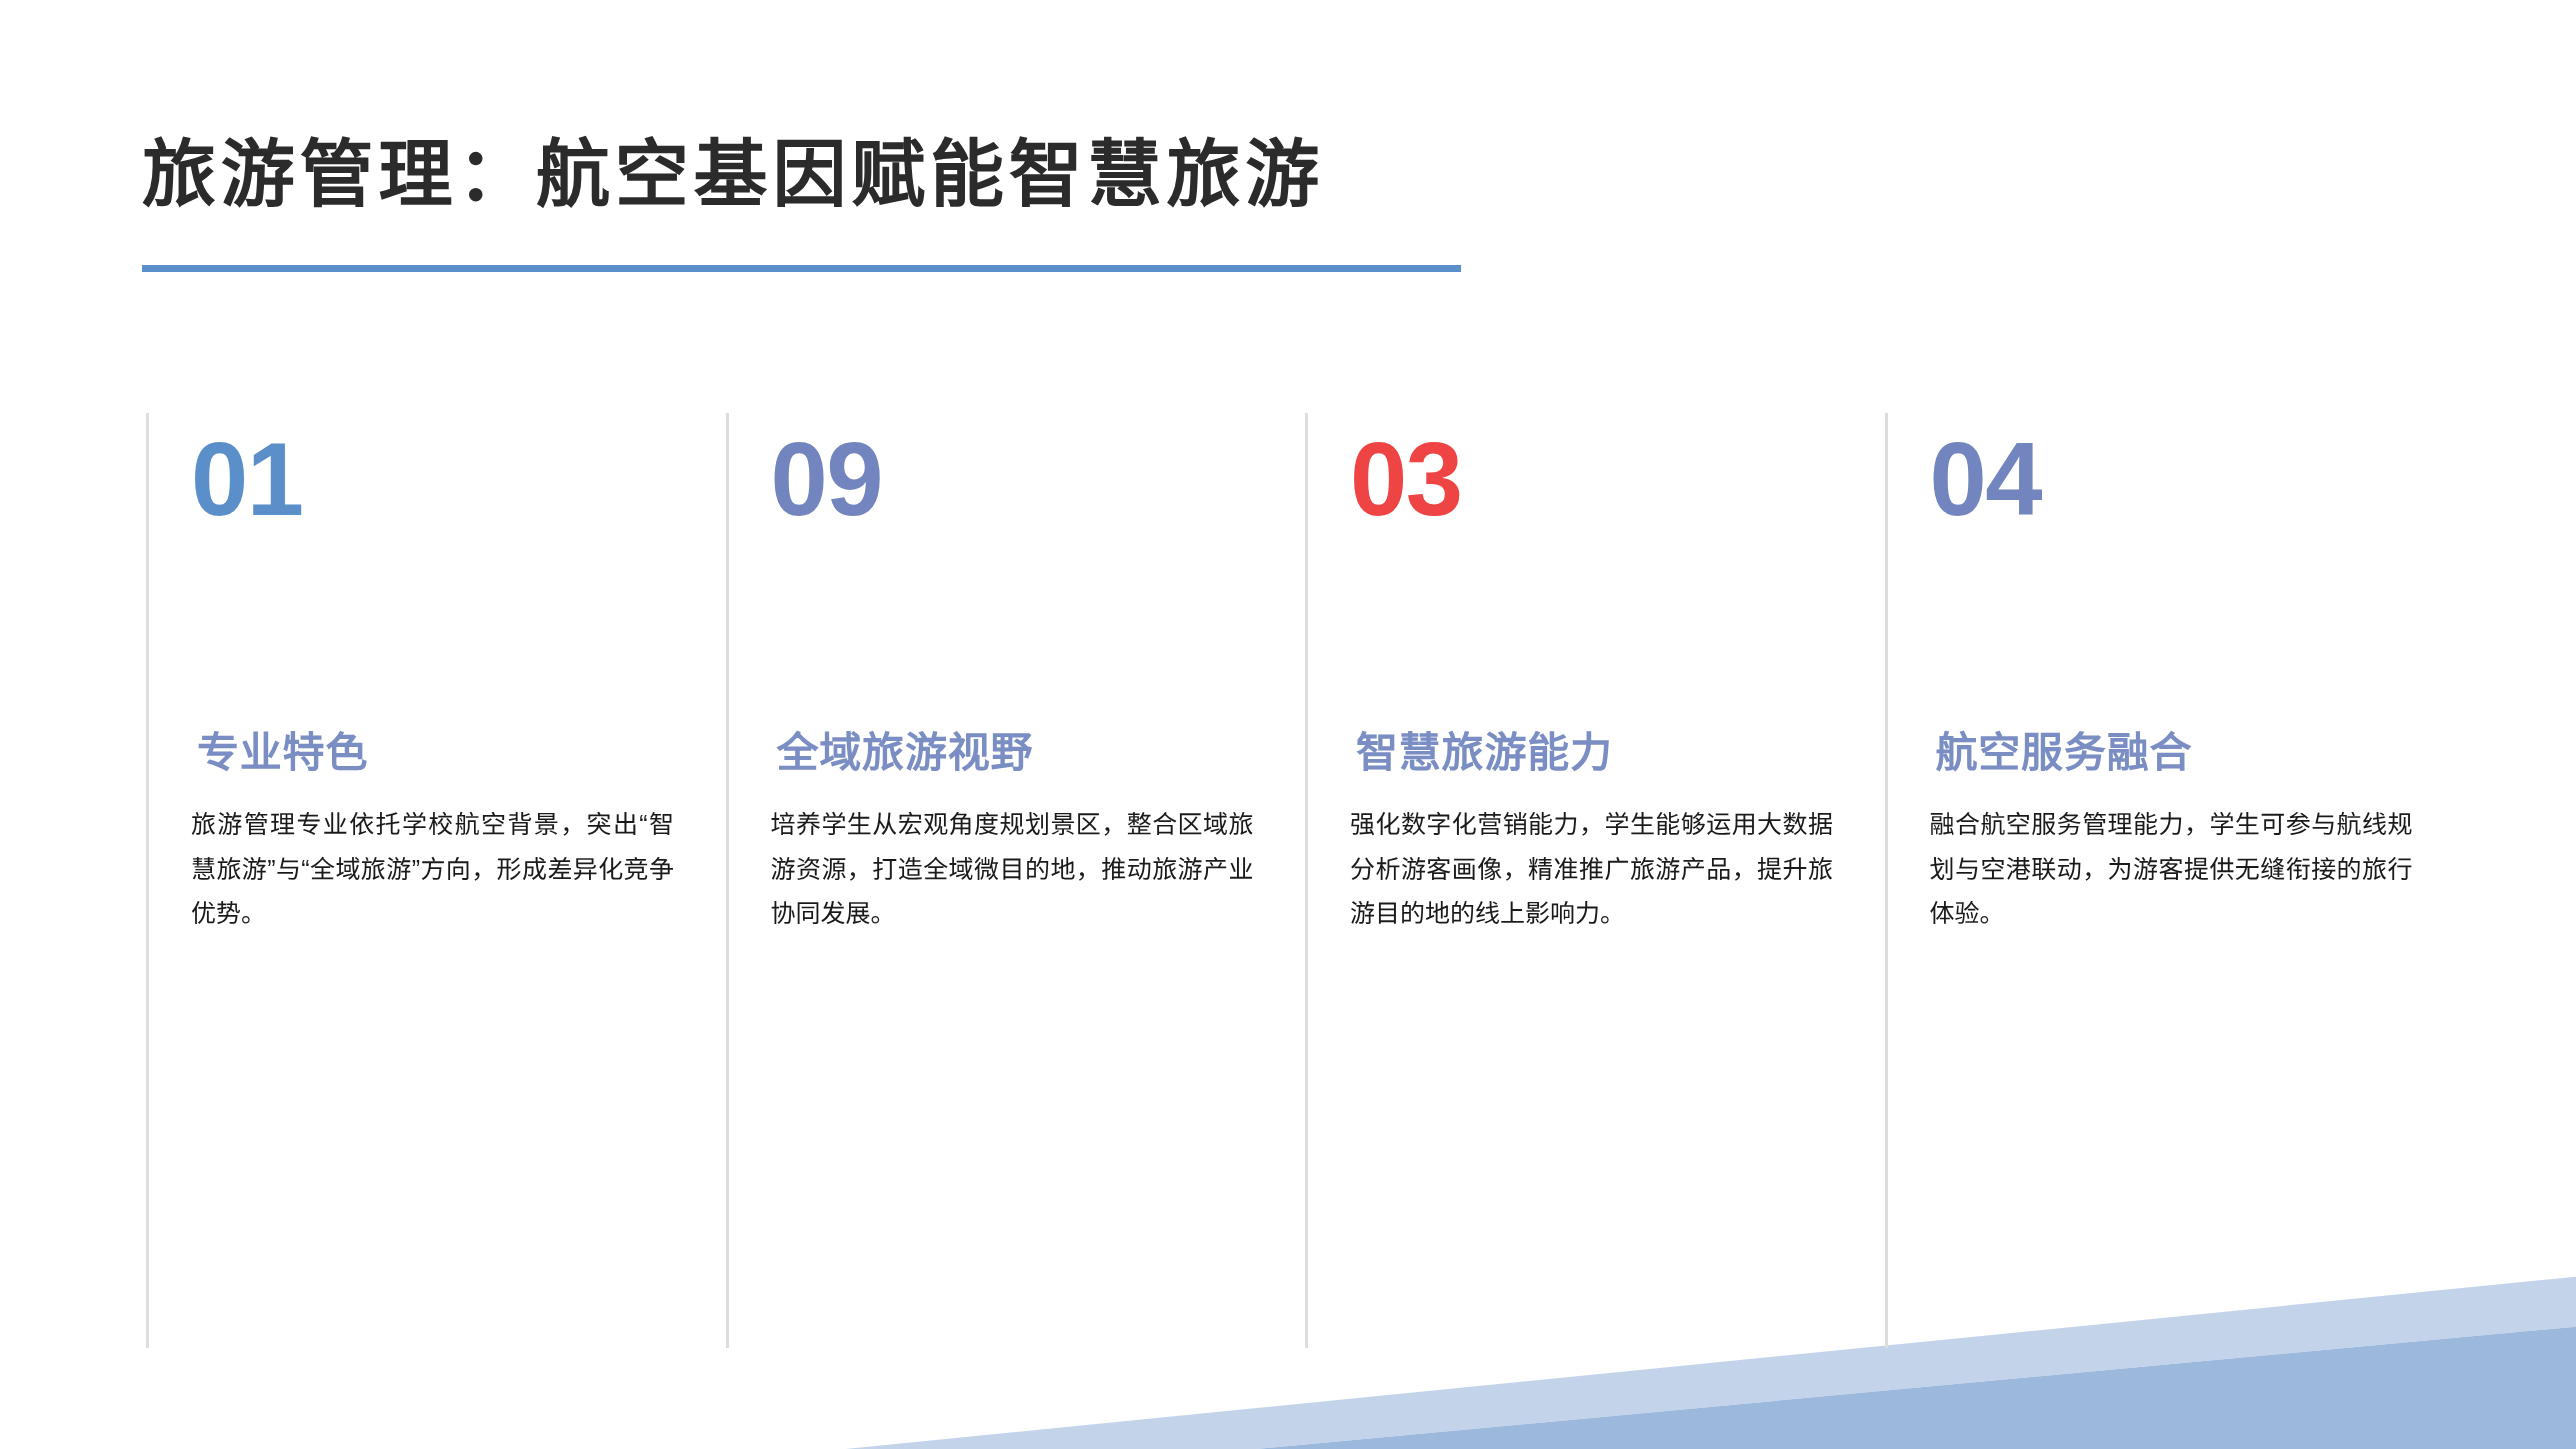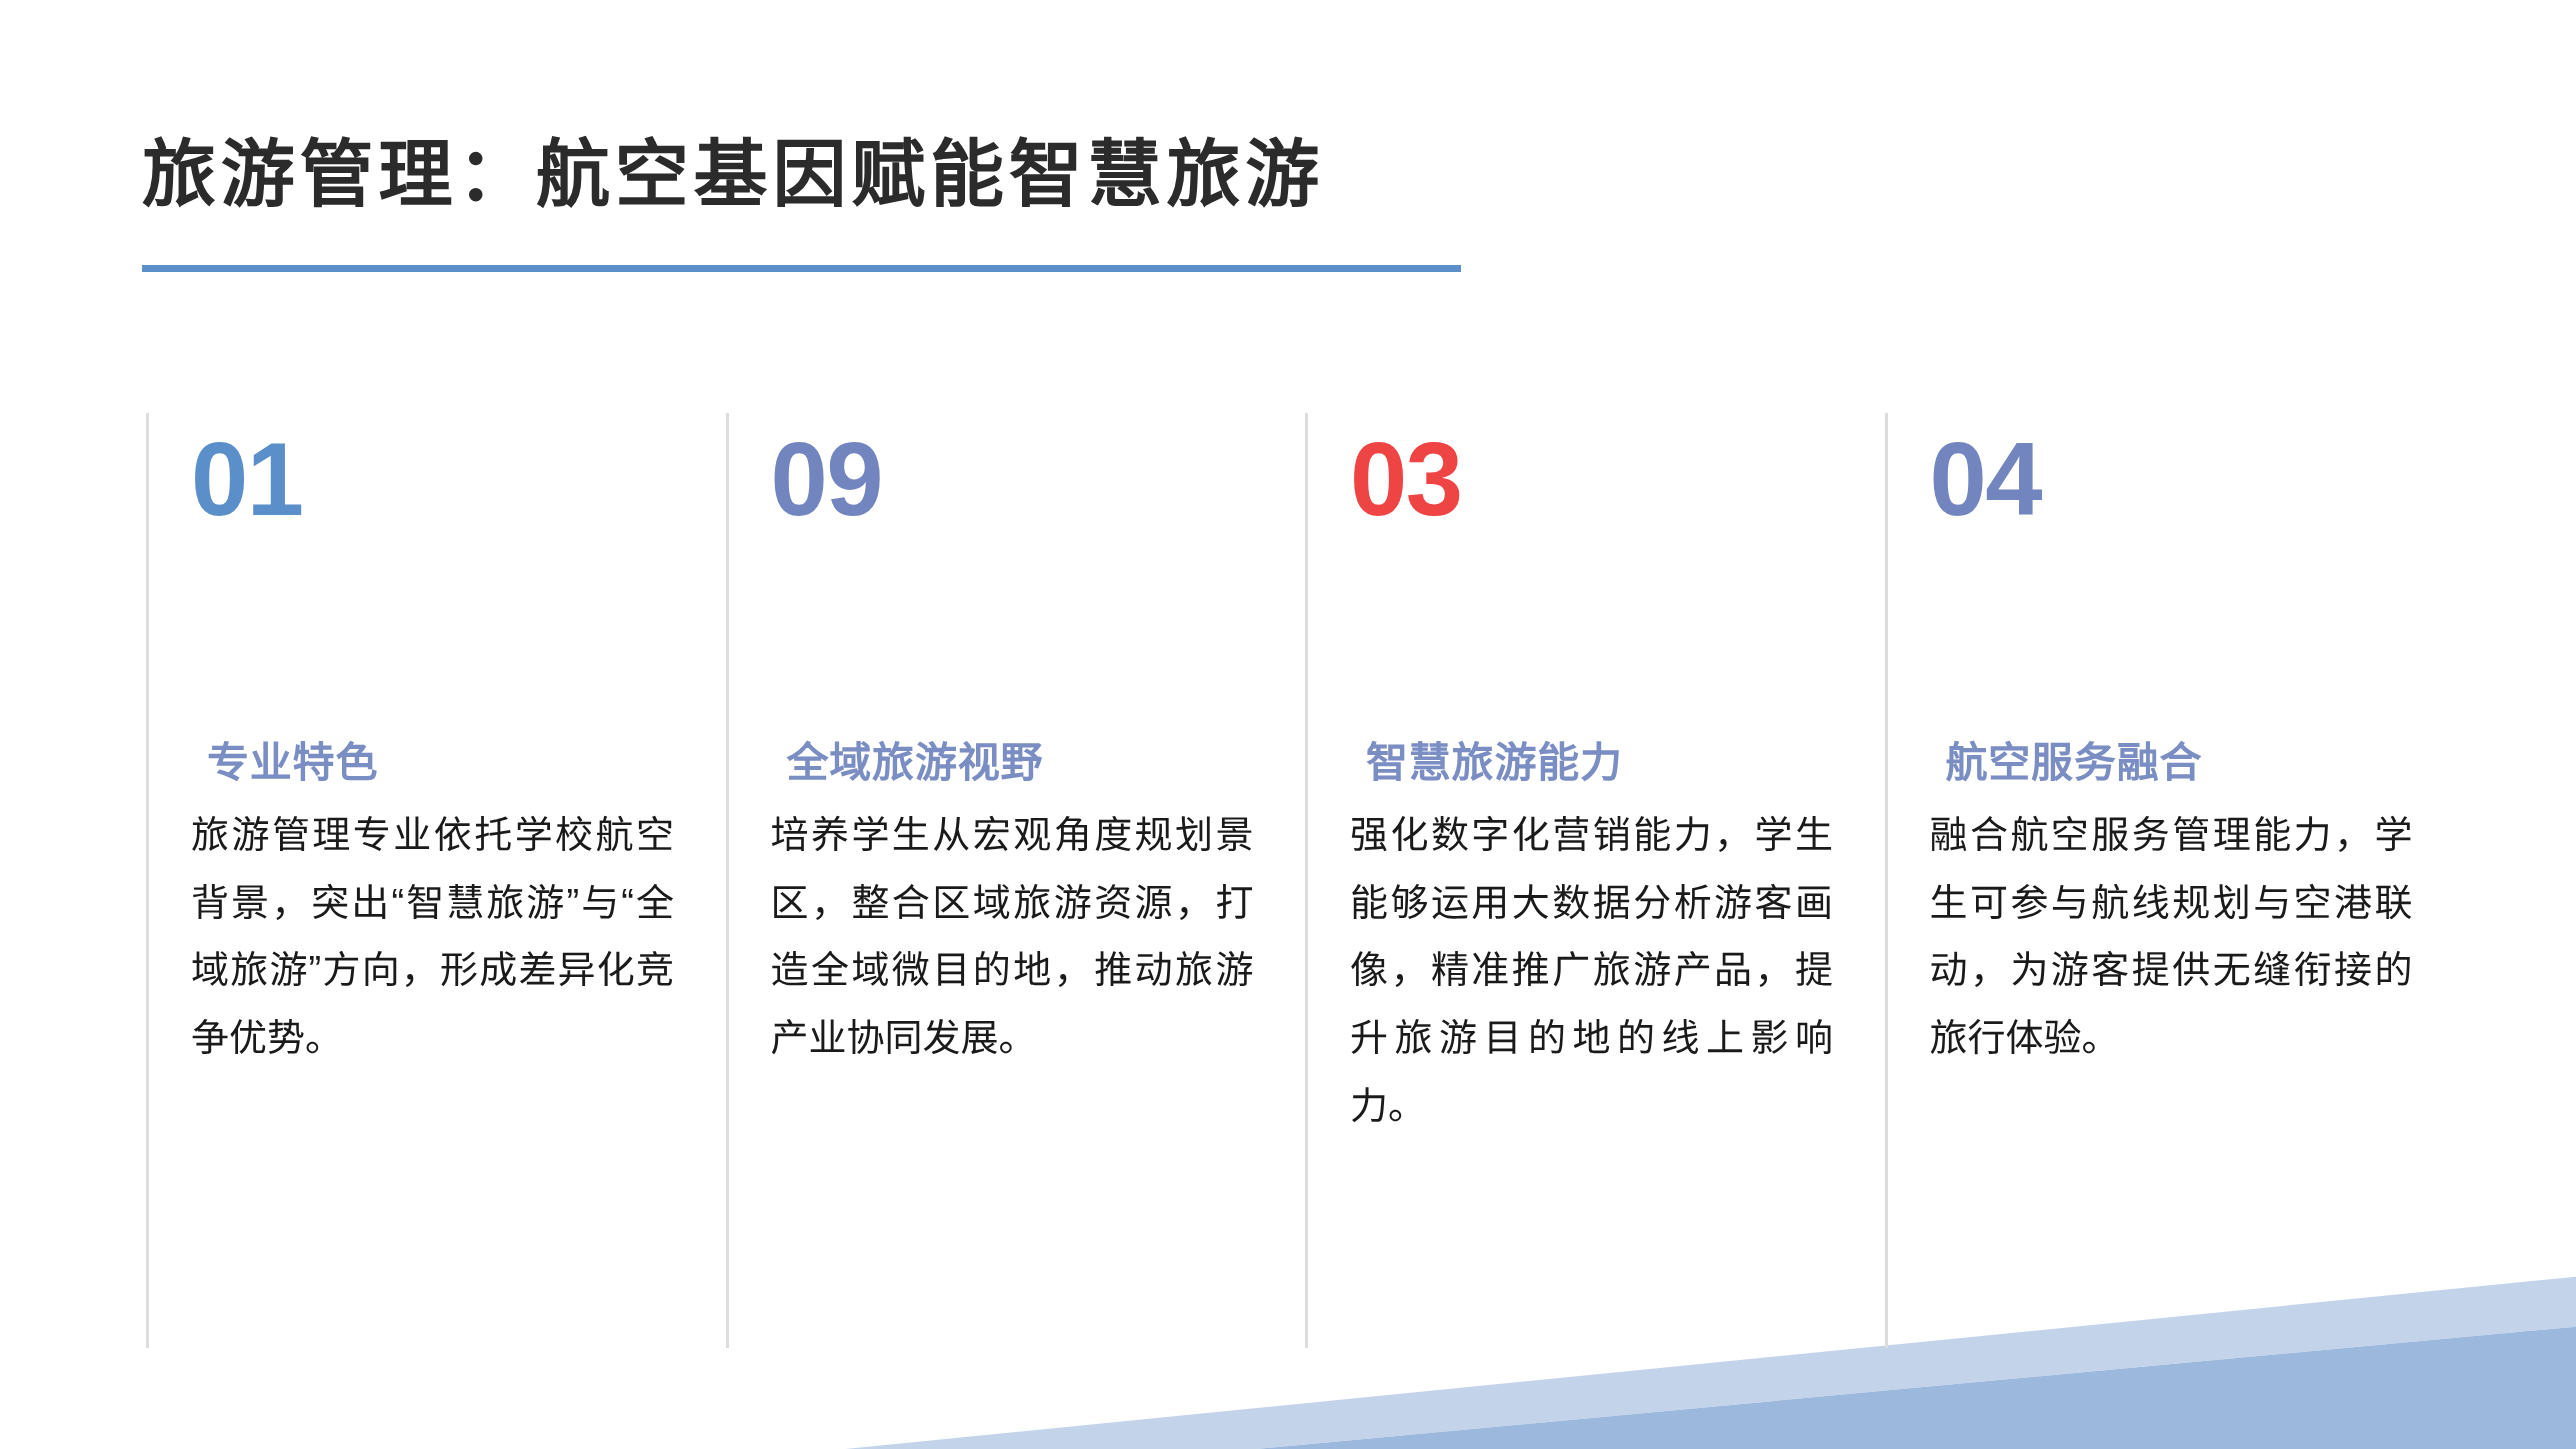--- a/index.html
+++ b/index.html
@@ -69,32 +69,32 @@
     font-weight: 700;
     line-height: 1;
     letter-spacing: -1.6px;
     margin-top: 14.5px;
     margin-bottom: 0;
   }
   .col-heading {
     font-size: 42px;
     font-weight: 700;
     line-height: 1.2;
-    margin: 16px;
+    margin: 6px;
     position: absolute;
     top: 309px;
     left: 42px;
     letter-spacing: 0.8px;
   }
   .col-body {
     position: absolute;
     top: 389px;
     left: 42px;
     width: 483px;
-    font-size: 38px;
+    font-size: 25px;
     line-height: 1.78;
     color: #1a1a1a;
     text-align: justify;
     text-justify: inter-character;
     margin: 0;
     letter-spacing: 0px;
   }
 
   
   .deco {

